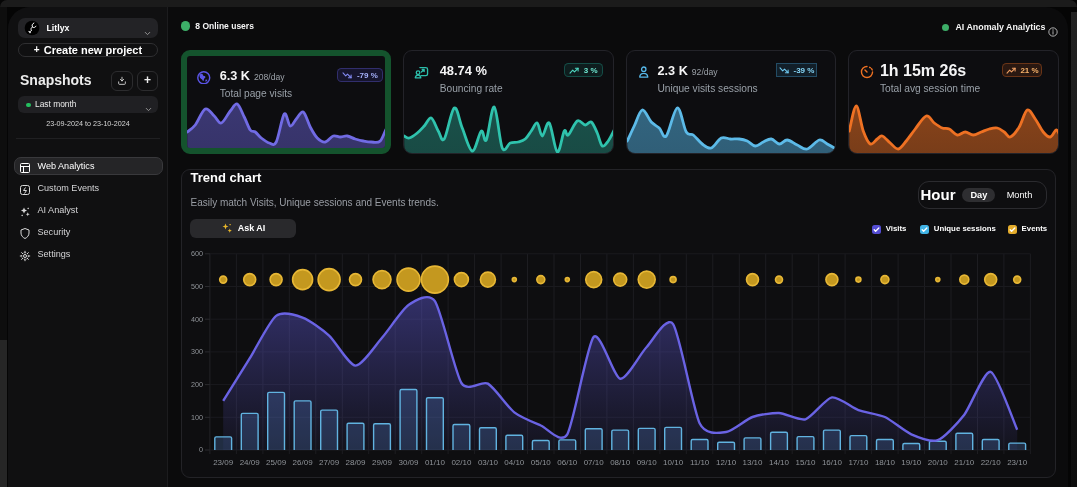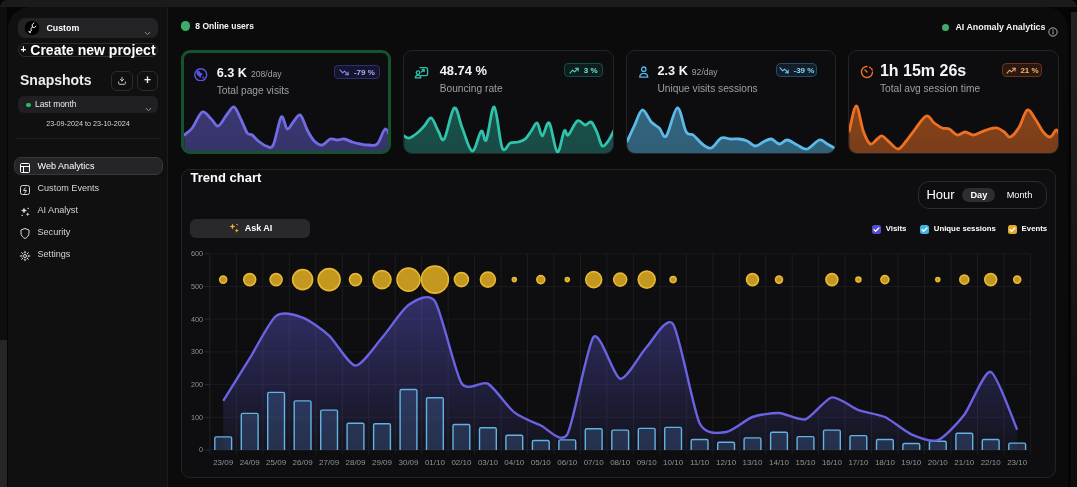--- a/index.html
+++ b/index.html
@@ -12,27 +12,27 @@
 <div style="position:absolute;left:1071px;top:12px;width:6px;height:475px;background:linear-gradient(#222,#1a1a1a 40%,#111 75%,#0d0d0d)"></div>
 <div style="position:absolute;left:8px;top:7px;width:1060px;height:480px;background:#0b0b0c;border-radius:22px 22px 0 0"></div>
 
 <div style="position:absolute;left:8px;top:7px;width:160px;height:480px;background:#101011;border-radius:22px 0 0 0;border-right:1px solid #1c1c1e"></div>
 <div style="position:absolute;left:18px;top:18px;width:140px;height:20px;background:#232326;border-radius:7px"></div>
 <div style="position:absolute;left:24px;top:20px;width:16px;height:16px"><svg width="16" height="16" viewBox="0 0 24 24">
         <circle cx="12" cy="12" r="11" fill="#000"></circle>
         <path d="M14.8 4.5c-2.6 1.2-3.4 4-1.9 6-2.2.7-3.1 3.2-1.9 5.2M13.5 11.2c1.8.5 3.6-.3 4.4-1.9M10.6 16.5c-.9.9-2.2 1.2-3.3.8" fill="none" stroke="#fff" stroke-width="1.5" stroke-linecap="round"></path>
         <circle cx="9" cy="18.6" r="1.2" fill="#fff"></circle>
       </svg></div>
-<div style="position:absolute;left:46.5px;top:18px;height:20px;line-height:20px;font-size:8.8px;font-weight:700;color:#fff">Custom</div>
+<div style="position:absolute;left:46.5px;top:18px;height:20px;line-height:20px;font-size:8.8px;font-weight:700;color:#fff">Litlyx</div>
 <div style="position:absolute;left:143px;top:23.5px"><svg width="9" height="9" viewBox="0 0 24 24" fill="none" stroke="#9a9a9a" stroke-width="2.5" stroke-linecap="round" stroke-linejoin="round">
         <path d="M6 9l6 6 6-6"></path>
       </svg></div>
 <div style="position:absolute;left:18px;top:43px;width:140px;height:14px;border:1px solid #2f2f31;border-radius:7px;box-sizing:border-box;display:flex;align-items:center;justify-content:center;gap:4px">
       <span style="color:#fff;font-size:10px;font-weight:600;margin-top:-1px">+</span>
-      <span style="font-size:14px;font-weight:700;color:#fff">Create new project</span>
+      <span style="font-size:11px;font-weight:700;color:#fff">Create new project</span>
     </div>
 <div style="position:absolute;left:20px;top:75px;height:11px;line-height:11px;font-size:14px;font-weight:700;color:#ececec">Snapshots</div>
 <div style="position:absolute;left:111px;top:71px;width:21.5px;height:19.5px;border:1px solid #2c2c2e;border-radius:6px;box-sizing:border-box;display:flex;align-items:center;justify-content:center">
       <svg width="10" height="10" viewBox="0 0 24 24" fill="none" stroke="#e5e5e5" stroke-width="2" stroke-linecap="round" stroke-linejoin="round">
         <path d="M12 3v9M8 8l4 4 4-4"></path>
         <path d="M4 14v4a2 2 0 0 0 2 2h12a2 2 0 0 0 2-2v-4"></path>
       </svg>
     </div>
 <div style="position:absolute;left:137px;top:71px;width:21px;height:19.5px;border:1px solid #2c2c2e;border-radius:6px;box-sizing:border-box;display:flex;align-items:center;justify-content:center;color:#eee;font-size:12px;font-weight:600">
       <span style="margin-top:-1.5px">+</span>
@@ -77,21 +77,21 @@
 <div style="position:absolute;left:180.9px;top:21.4px;width:9.4px;height:9.4px;border-radius:50%;background:#3dae68"></div>
 <div style="position:absolute;left:195.3px;top:21px;height:11px;line-height:11px;font-size:8.5px;font-weight:700;color:#f5f5f5">8 Online users</div>
 <div style="position:absolute;left:941.7px;top:24.2px;width:7px;height:7px;border-radius:50%;background:#3dae68"></div>
 <div style="position:absolute;left:955.4px;top:22.2px;height:11px;line-height:11px;font-size:8.9px;font-weight:700;color:#f5f5f5">AI Anomaly Analytics</div>
 <div style="position:absolute;left:1048px;top:23px"><svg width="10" height="10" viewBox="0 0 24 24" fill="none" stroke="#cfcfcf" stroke-width="2">
         <circle cx="12" cy="12" r="10"></circle>
         <path d="M12 11v6" stroke-linecap="round"></path>
         <circle cx="12" cy="7.2" r="0.6" fill="#cfcfcf"></circle>
       </svg></div>
 
-<div style="position:absolute;left:180.5px;top:50px;width:210.5px;height:104px;background:#0d0d10;border:3px solid #14532d;border-radius:9px;overflow:hidden">
+<div style="position:absolute;left:180.5px;top:50px;width:210.5px;height:104px;background:#0d0d10;border:6px solid #14532d;border-radius:9px;overflow:hidden">
 <div style="position:absolute;left:10px;top:14.4px;width:15px;height:14px;display:flex;align-items:center;justify-content:center">
         <svg width="13.5" height="13.5" viewBox="0 0 24 24">
           <circle cx="12" cy="12" r="10.6" fill="none" stroke="#5a54e6" stroke-width="2.6"></circle>
           <path d="M4.5 6.5c2-1.8 4.5-2 5.5-.8.8 1 .2 2.2 1.6 2.8 1.4.6 2.6.4 3.2 1.6.5 1-.2 2-1.4 2.6-1 .5-1.3 1.6-1.1 2.6.2 1.1-.4 2.2-1.5 2.7-1-1.4-1.1-2.7-2.3-3.5-1.1-.8-2.4-1.2-3.1-2.6-.8-1.7-.9-4-.9-5.4z" fill="#5a54e6"></path>
           <path d="M15.5 15.2c1.2-.4 2.4 0 3.2.9-.6 1.4-1.7 2.7-3 3.5-.6-.9-.9-2-.8-3z" fill="#5a54e6"></path>
         </svg>
       </div>
 <div style="position:absolute;left:33.2px;top:13px;height:14px;line-height:14px;font-size:12.7px;font-weight:700;color:#f4f4f5">6.3 K<span style="font-size:8.6px;color:#9ba1a8;font-weight:400;margin-left:4px">208/day</span></div>
 <div style="position:absolute;left:33.2px;top:31.5px;height:11px;line-height:11px;font-size:10.2px;color:#99a0a8">Total page visits</div>
 <div style="position:absolute;left:150.9px;top:12px;width:45.5px;height:14px;border-radius:4.5px;background:rgba(80,72,230,0.14);border:1px solid rgba(105,99,240,0.33);display:flex;align-items:center;justify-content:center;gap:3.5px">
@@ -143,21 +143,21 @@
 </div>
 <div style="position:absolute;left:625.5px;top:50px;width:210.5px;height:104px;background:#0d0d10;border:1px solid #232329;border-radius:9px;overflow:hidden">
 <div style="position:absolute;left:10px;top:14.4px;width:15px;height:14px;display:flex;align-items:center;justify-content:center">
         <svg width="13.5" height="14" viewBox="0 0 24 24" fill="none" stroke="#56b7e8" stroke-width="2.3" stroke-linejoin="round">
           <circle cx="12" cy="7" r="3.9"></circle>
           <path d="M4.8 21c.5-4 3.4-6.4 7.2-6.4s6.7 2.4 7.2 6.4z"></path>
         </svg>
       </div>
 <div style="position:absolute;left:31.0px;top:13px;height:14px;line-height:14px;font-size:12.7px;font-weight:700;color:#f4f4f5">2.3 K<span style="font-size:8.6px;color:#9ba1a8;font-weight:400;margin-left:4px">92/day</span></div>
 <div style="position:absolute;left:31.0px;top:31.5px;height:11px;line-height:11px;font-size:10.2px;color:#99a0a8">Unique visits sessions</div>
-<div style="position:absolute;left:149.7px;top:12px;width:41px;height:14px;border-radius:5px;background:rgba(50,140,200,0.14);border:1px solid rgba(70,160,215,0.35);display:flex;align-items:center;justify-content:center;gap:3.5px">
+<div style="position:absolute;left:149.7px;top:12px;width:41px;height:14px;border-radius:0;background:rgba(50,140,200,0.14);border:1px solid rgba(70,160,215,0.35);display:flex;align-items:center;justify-content:center;gap:3.5px">
         <svg width="11" height="9" viewBox="0 0 24 20" fill="none" stroke="#6fc8ef" stroke-width="2.4" stroke-linecap="round" stroke-linejoin="round">
           <path d="M2 4l6 7 4-4 8 8"></path>
           <path d="M20 9v6h-6"></path>
         </svg>
         <span style="font-size:8px;color:#85d4f5;font-weight:600">-39 %</span>
       </div>
 <svg width="211" height="50" viewBox="0 0 210.5 50" style="position:absolute;left:0;bottom:0">
 <defs>
           <linearGradient id="g3" x1="0" y1="0" x2="0" y2="50" gradientUnits="userSpaceOnUse">
 <stop offset="0" stop-color="#56b7e8" stop-opacity="0.52"></stop>
@@ -193,31 +193,32 @@
 </linearGradient>
         </defs>
 <path d="M0.0 28.0 C1.2 23.8 4.7 3.0 7.0 3.0 C9.3 3.0 11.7 21.7 14.0 28.0 C16.3 34.3 18.7 39.7 21.0 41.0 C23.3 42.3 26.0 37.3 28.0 36.0 C30.0 34.7 30.8 32.3 33.0 33.0 C35.2 33.7 38.3 37.8 41.0 40.0 C43.7 42.2 46.3 46.3 49.0 46.0 C51.7 45.7 54.2 41.3 57.0 38.0 C59.8 34.7 62.7 30.2 66.0 26.0 C69.3 21.8 73.8 14.0 77.0 13.0 C80.2 12.0 82.3 18.0 85.0 20.0 C87.7 22.0 90.5 24.0 93.0 25.0 C95.5 26.0 97.5 24.8 100.0 26.0 C102.5 27.2 105.3 31.5 108.0 32.0 C110.7 32.5 113.3 29.0 116.0 29.0 C118.7 29.0 121.3 32.0 124.0 32.0 C126.7 32.0 129.3 30.0 132.0 29.0 C134.7 28.0 137.3 26.7 140.0 26.0 C142.7 25.3 145.5 24.5 148.0 25.0 C150.5 25.5 152.8 27.5 155.0 29.0 C157.2 30.5 158.5 34.8 161.0 34.0 C163.5 33.2 167.2 28.5 170.0 24.0 C172.8 19.5 175.3 8.3 178.0 7.0 C180.7 5.7 183.3 12.3 186.0 16.0 C188.7 19.7 191.5 26.0 194.0 29.0 C196.5 32.0 198.8 34.3 201.0 34.0 C203.2 33.7 205.4 27.3 207.0 27.0 C208.6 26.7 209.9 31.2 210.5 32.0 L210.5 50 L0 50 Z" fill="url(#g4)"></path>
 <path d="M0.0 28.0 C1.2 23.8 4.7 3.0 7.0 3.0 C9.3 3.0 11.7 21.7 14.0 28.0 C16.3 34.3 18.7 39.7 21.0 41.0 C23.3 42.3 26.0 37.3 28.0 36.0 C30.0 34.7 30.8 32.3 33.0 33.0 C35.2 33.7 38.3 37.8 41.0 40.0 C43.7 42.2 46.3 46.3 49.0 46.0 C51.7 45.7 54.2 41.3 57.0 38.0 C59.8 34.7 62.7 30.2 66.0 26.0 C69.3 21.8 73.8 14.0 77.0 13.0 C80.2 12.0 82.3 18.0 85.0 20.0 C87.7 22.0 90.5 24.0 93.0 25.0 C95.5 26.0 97.5 24.8 100.0 26.0 C102.5 27.2 105.3 31.5 108.0 32.0 C110.7 32.5 113.3 29.0 116.0 29.0 C118.7 29.0 121.3 32.0 124.0 32.0 C126.7 32.0 129.3 30.0 132.0 29.0 C134.7 28.0 137.3 26.7 140.0 26.0 C142.7 25.3 145.5 24.5 148.0 25.0 C150.5 25.5 152.8 27.5 155.0 29.0 C157.2 30.5 158.5 34.8 161.0 34.0 C163.5 33.2 167.2 28.5 170.0 24.0 C172.8 19.5 175.3 8.3 178.0 7.0 C180.7 5.7 183.3 12.3 186.0 16.0 C188.7 19.7 191.5 26.0 194.0 29.0 C196.5 32.0 198.8 34.3 201.0 34.0 C203.2 33.7 205.4 27.3 207.0 27.0 C208.6 26.7 209.9 31.2 210.5 32.0" fill="none" stroke="#ee7123" stroke-width="2.8" stroke-linejoin="round" stroke-linecap="round"></path>
 </svg>
 </div>
 
 <div style="position:absolute;left:181px;top:169px;width:875px;height:309px;background:#0e0e10;border:1px solid #232327;border-radius:9px"></div>
 <div style="position:absolute;left:181px;top:169px;width:875px;height:309px">
 <div style="position:absolute;left:9.5px;top:1px;height:15px;line-height:15px;font-size:13px;font-weight:700;color:#fff">Trend chart</div>
-<div style="position:absolute;left:9px;top:49.5px;width:120px;height:19px;background:#29292c;border-radius:6px;display:flex;align-items:center;justify-content:center;gap:5px">
+<div style="position:absolute;left:9.5px;top:27.5px;height:12px;line-height:12px;font-size:10px;color:#999da4">Easily match Visits, Unique sessions and Events trends.</div>
+<div style="position:absolute;left:9px;top:49.5px;width:106px;height:19px;background:#29292c;border-radius:6px;display:flex;align-items:center;justify-content:center;gap:5px">
         <svg width="12" height="12" viewBox="0 0 24 24" fill="#e8b62a">
           <path d="M9 3l1.7 4.3L15 9l-4.3 1.7L9 15l-1.7-4.3L3 9l4.3-1.7z"></path>
           <path d="M17.5 13l1.2 3 3 1.2-3 1.2-1.2 3-1.2-3-3-1.2 3-1.2z"></path>
           <rect x="17" y="4" width="2.4" height="2.4"></rect>
         </svg>
         <span style="font-size:9px;font-weight:700;color:#fff">Ask AI</span>
       </div>
 <div style="position:absolute;left:736.8px;top:12.2px;width:129px;height:27.4px;border:1px solid #2b2b2f;border-radius:11px;box-sizing:border-box"></div>
 <div style="position:absolute;left:781.4px;top:18.6px;width:32.9px;height:14.6px;background:#2e2e31;border-radius:7px"></div>
-<div style="position:absolute;left:739.5px;top:19px;width:40px;text-align:center;height:14px;line-height:14px;font-size:13px;color:#fff;font-weight:400">Hour</div>
+<div style="position:absolute;left:739.5px;top:19px;width:40px;height:14px;line-height:14px;font-size:15px;color:#fff;font-weight:700">Hour</div>
 <div style="position:absolute;left:781.4px;top:19px;width:32.9px;text-align:center;height:14px;line-height:14px;font-size:9.2px;color:#fff;font-weight:600">Day</div>
 <div style="position:absolute;left:816.5px;top:19px;width:44px;text-align:center;height:14px;line-height:14px;font-size:9.2px;color:#fff;font-weight:400">Month</div>
 <div style="position:absolute;left:691.2px;top:55.5px;width:9px;height:9px;border-radius:2.5px;background:#544dd3">
         <svg width="7" height="7" viewBox="0 0 24 24" style="position:absolute;left:1px;top:1px" fill="none" stroke="#fff" stroke-width="4.5" stroke-linecap="round" stroke-linejoin="round">
           <path d="M4 13l5 5L20 7"></path>
         </svg>
       </div>
       <div style="position:absolute;left:704.8px;top:54px;height:12px;line-height:12px;font-size:7.8px;font-weight:700;color:#fff">Visits</div>
       <div style="position:absolute;left:739.2px;top:55.5px;width:9px;height:9px;border-radius:2.5px;background:#41b4e6">
         <svg width="7" height="7" viewBox="0 0 24 24" style="position:absolute;left:1px;top:1px" fill="none" stroke="#fff" stroke-width="4.5" stroke-linecap="round" stroke-linejoin="round">

